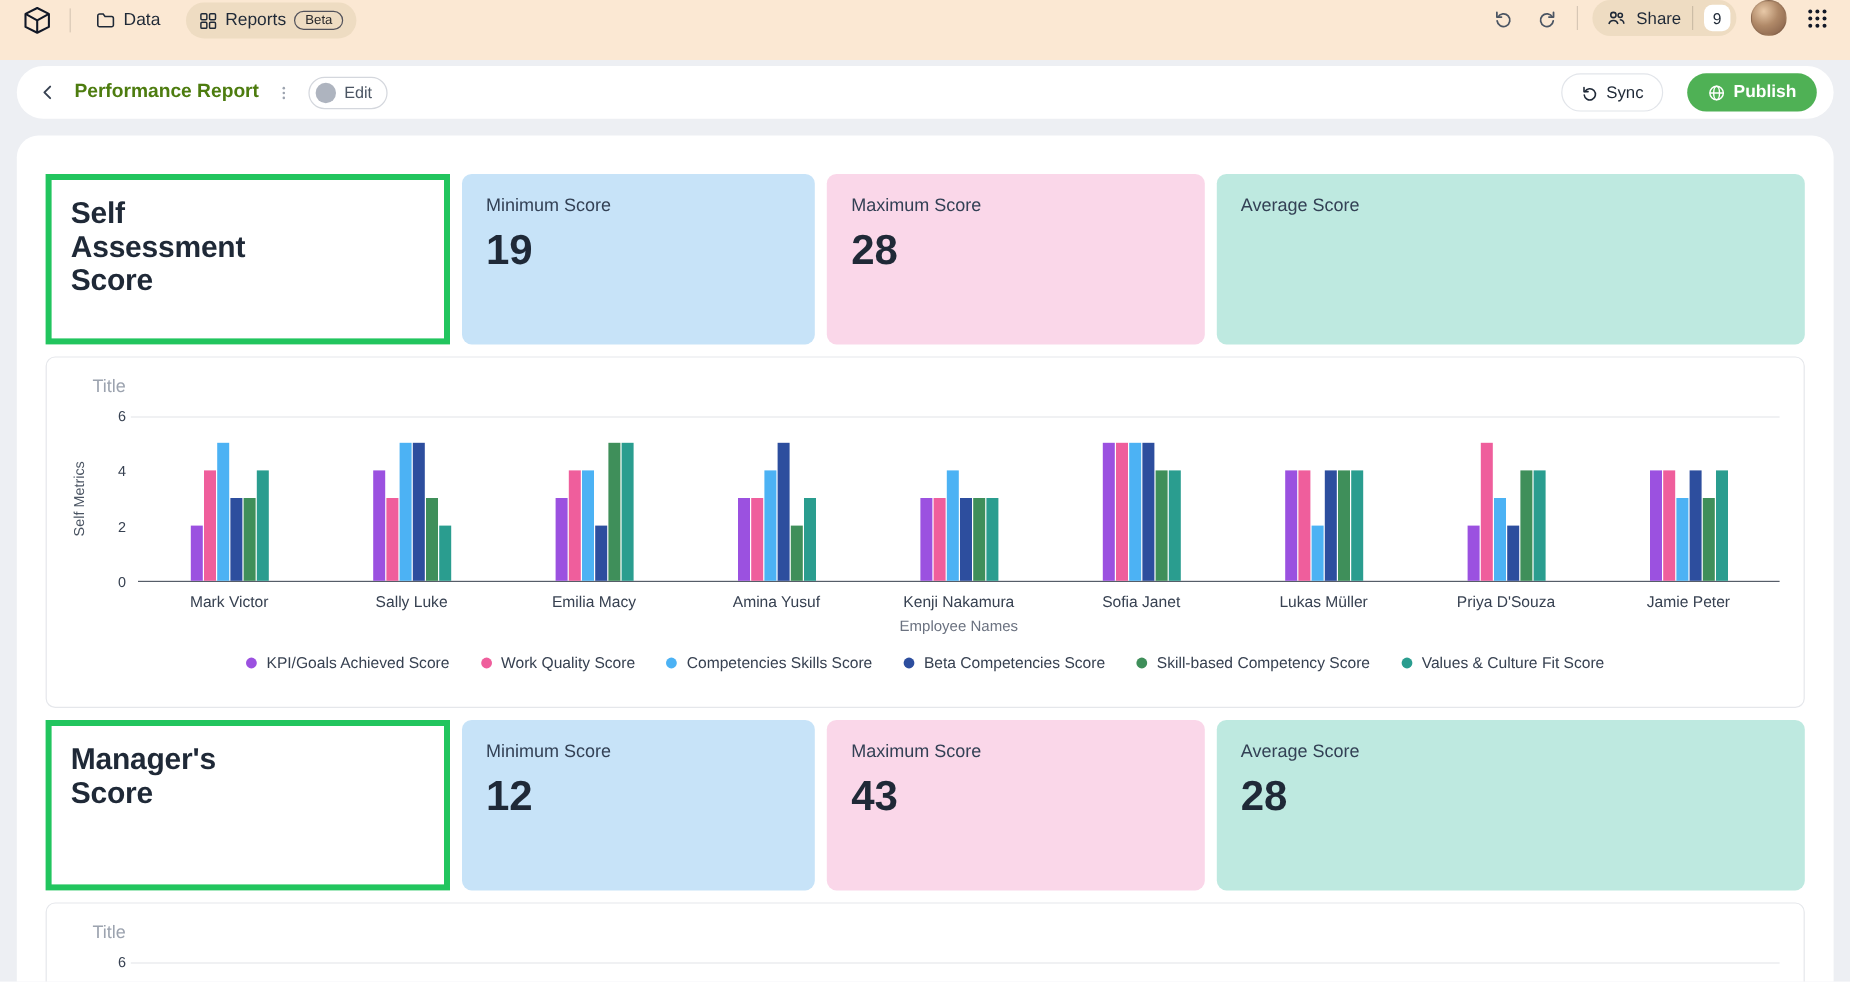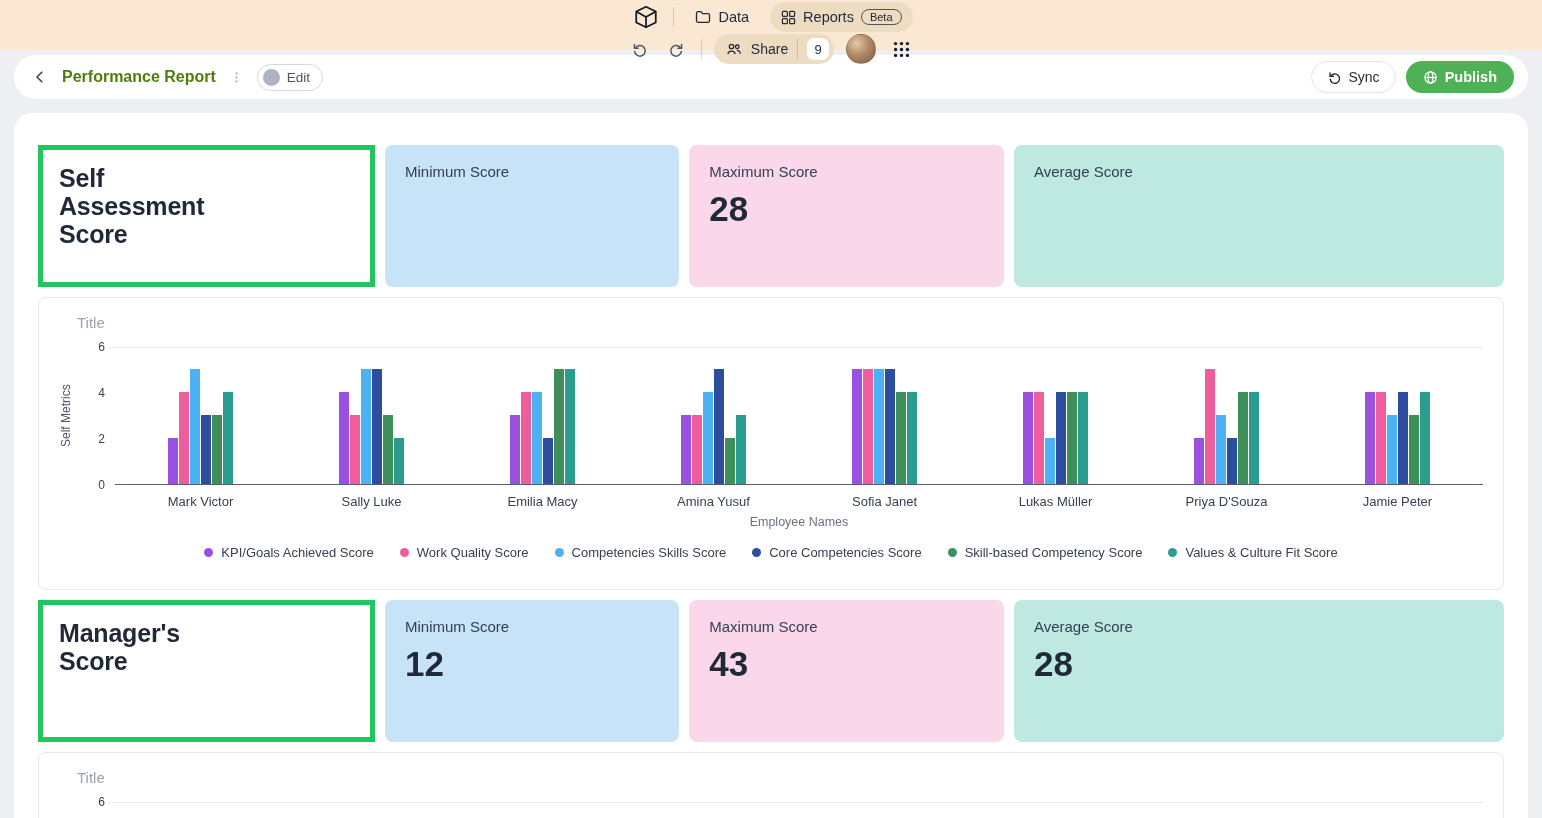--- a/index.html
+++ b/index.html
@@ -6,40 +6,40 @@
   html,body { margin:0; padding:0; }
   body {
     width:1542px; height:818px; overflow:hidden;
     font-family:"Liberation Sans", sans-serif;
     background:#edeff3;
   }
   svg { display:block; }
   button { font-family:inherit; }
 
   
-  .topbar { height:50px; display:flex; align-items:center; justify-content:space-between; padding:0 14px; position:relative;flex-direction:column; }
+  .topbar { height:50px; display:flex; align-items:flex-start; justify-content:space-between; padding:0 14px; position:relative; }
   .tb-left { display:flex; align-items:center; gap:10px; }
   .vdiv { width:1px; height:20px; background:rgba(0,0,0,.14); }
   .icon-btn { display:flex; align-items:center; justify-content:center; background:none; border:none; padding:4px; cursor:pointer; }
   .tb-item { display:flex; align-items:center; gap:7px; font-size:14.5px; color:#1f2937; background:none; border:none; padding:7px 11px; border-radius:999px; cursor:pointer; }
   .beta { font-size:11px; border:1px solid #52525b; border-radius:999px; padding:1px 8px; color:#27272a; }
   .tb-center { position:absolute; left:50%; transform:translateX(-50%); display:flex; align-items:center; gap:9px; }
   .doc-title { font-size:15.5px; font-weight:700; color:#111827; }
   .tb-right { display:flex; align-items:center; gap:12px; }
   .share-pill { display:flex; align-items:center; gap:9px; border:none; border-radius:999px; padding:4px 5px 4px 12px; font-size:14px; color:#1f2937; cursor:pointer; }
   .share-count { background:#fff; border-radius:7px; min-width:22px; height:22px; display:flex; align-items:center; justify-content:center; font-size:13px; }
   .avatar { width:30px; height:30px; border-radius:50%; background:radial-gradient(circle at 35% 30%, #e8c9a8 0%, #b08968 45%, #7f5a44 100%); border:1px solid rgba(0,0,0,.08); cursor:pointer; }
 
   
   .toolbar { margin:5px 14px 0; background:#fff; border-radius:22px; height:44px; display:flex; align-items:center; justify-content:space-between; padding:0 14px; }
   .tbar-left { display:flex; align-items:center; gap:10px; }
   .report-title { font-size:16px; font-weight:700; color:#4d7c0f; }
   .edit-pill { display:flex; align-items:center; gap:7px; border:1px solid #d4d7dd; border-radius:999px; padding:4px 12px 4px 5px; background:#fff; font-size:13.5px; color:#4b5563; cursor:pointer; }
   .toggle-knob { width:17px; height:17px; border-radius:50%; background:#aeb4bf; }
-  .tbar-right { display:flex; align-items:center; gap:10px; }
+  .tbar-right { display:flex; align-items:center; gap:20px; }
   .sync-btn { display:flex; align-items:center; gap:7px; border:1px solid #e2e5ea; background:#fff; border-radius:999px; padding:7px 15px; font-size:14px; color:#1f2937; cursor:pointer; }
   .publish-btn { display:flex; align-items:center; gap:7px; border:none; border-radius:999px; padding:8px 17px; font-size:14.5px; font-weight:600; color:#fff; cursor:pointer; }
 
   
   .main-card { margin:14px 14px 0; background:#fff; border-radius:18px; padding:32px 24px; height:1200px; }
 
   .stat-row { display:flex; gap:10px; height:142px; margin-bottom:10px; }
   .heading-card { flex:0 0 337px; border:5px solid #22c55e; border-radius:0; padding:12px 16px; }
   .heading-card h2 { margin:2px 0 0; font-size:25px; line-height:28px; color:#1f2937; letter-spacing:-0.2px; max-width:185px; font-weight:700; }
   .stat-card { border-radius:8px; padding:18px 20px; }
@@ -191,20 +191,21 @@
 </div>
 
 <main class="main-card">
 
   <section class="stat-row">
     <div class="heading-card">
       <h2>Self Assessment Score</h2>
     </div>
     <div class="stat-card stat-blue" style="background-color: rgb(199, 227, 248);">
       <div class="stat-label">Minimum Score</div>
+      <div class="stat-value">19</div>
     </div>
     <div class="stat-card stat-pink" style="background-color: rgb(250, 215, 233);">
       <div class="stat-label">Maximum Score</div>
       <div class="stat-value">28</div>
     </div>
     <div class="stat-card stat-teal" style="background-color: rgb(190, 233, 224);">
       <div class="stat-label">Average Score</div>
     </div>
   </section>
 
@@ -260,20 +261,31 @@
                 <div class="bar" style="height: 69px; background: rgb(239, 94, 156);"></div>
                 <div class="bar" style="height: 92px; background: rgb(76, 178, 244);"></div>
                 <div class="bar" style="height: 115px; background: rgb(45, 78, 158);"></div>
                 <div class="bar" style="height: 46px; background: rgb(63, 143, 90);"></div>
                 <div class="bar" style="height: 69px; background: rgb(42, 157, 143);"></div>
               </div>
               <div class="x-label">Amina Yusuf</div>
             </div>
             <div class="group-wrap">
               <div class="bars">
+                <div class="bar" style="height: 69px; background: rgb(155, 81, 224);"></div>
+                <div class="bar" style="height: 69px; background: rgb(239, 94, 156);"></div>
+                <div class="bar" style="height: 92px; background: rgb(76, 178, 244);"></div>
+                <div class="bar" style="height: 69px; background: rgb(45, 78, 158);"></div>
+                <div class="bar" style="height: 69px; background: rgb(63, 143, 90);"></div>
+                <div class="bar" style="height: 69px; background: rgb(42, 157, 143);"></div>
+              </div>
+              <div class="x-label">Kenji Nakamura</div>
+            </div>
+            <div class="group-wrap">
+              <div class="bars">
                 <div class="bar" style="height: 115px; background: rgb(155, 81, 224);"></div>
                 <div class="bar" style="height: 115px; background: rgb(239, 94, 156);"></div>
                 <div class="bar" style="height: 115px; background: rgb(76, 178, 244);"></div>
                 <div class="bar" style="height: 115px; background: rgb(45, 78, 158);"></div>
                 <div class="bar" style="height: 92px; background: rgb(63, 143, 90);"></div>
                 <div class="bar" style="height: 92px; background: rgb(42, 157, 143);"></div>
               </div>
               <div class="x-label">Sofia Janet</div>
             </div>
             <div class="group-wrap">
@@ -321,21 +333,21 @@
         <div class="legend-item">
           <span class="legend-dot" style="background: rgb(239, 94, 156);"></span>
           <span>Work Quality Score</span>
         </div>
         <div class="legend-item">
           <span class="legend-dot" style="background: rgb(76, 178, 244);"></span>
           <span>Competencies Skills Score</span>
         </div>
         <div class="legend-item">
           <span class="legend-dot" style="background: rgb(45, 78, 158);"></span>
-          <span>Core Competencies Score</span>
+          <span>Beta Competencies Score</span>
         </div>
         <div class="legend-item">
           <span class="legend-dot" style="background: rgb(63, 143, 90);"></span>
           <span>Skill-based Competency Score</span>
         </div>
         <div class="legend-item">
           <span class="legend-dot" style="background: rgb(42, 157, 143);"></span>
           <span>Values &amp; Culture Fit Score</span>
         </div>
       </div>

